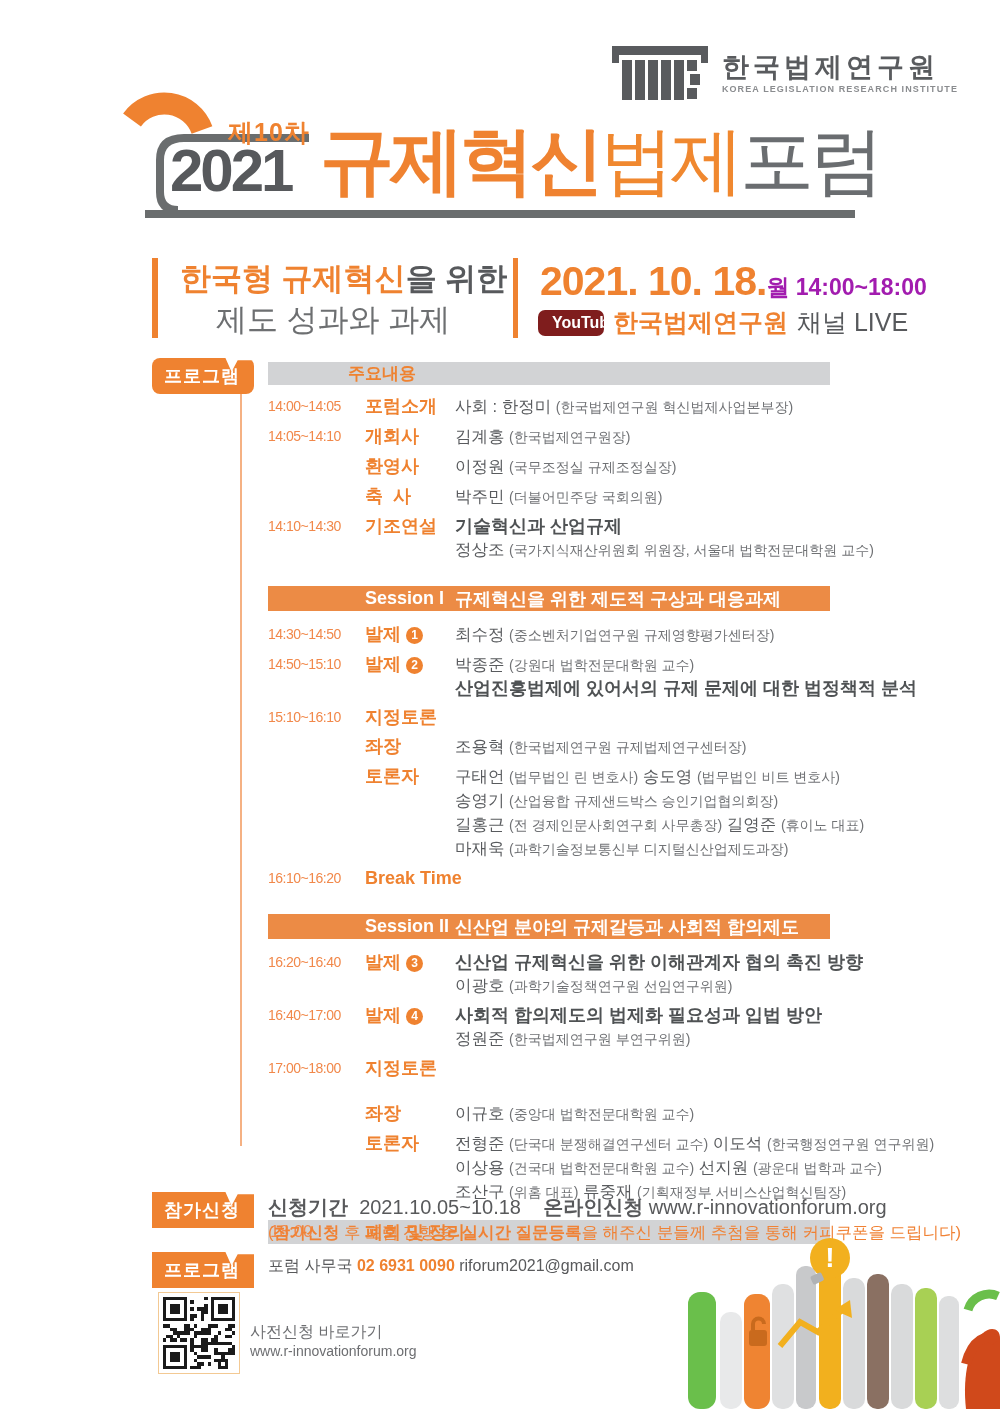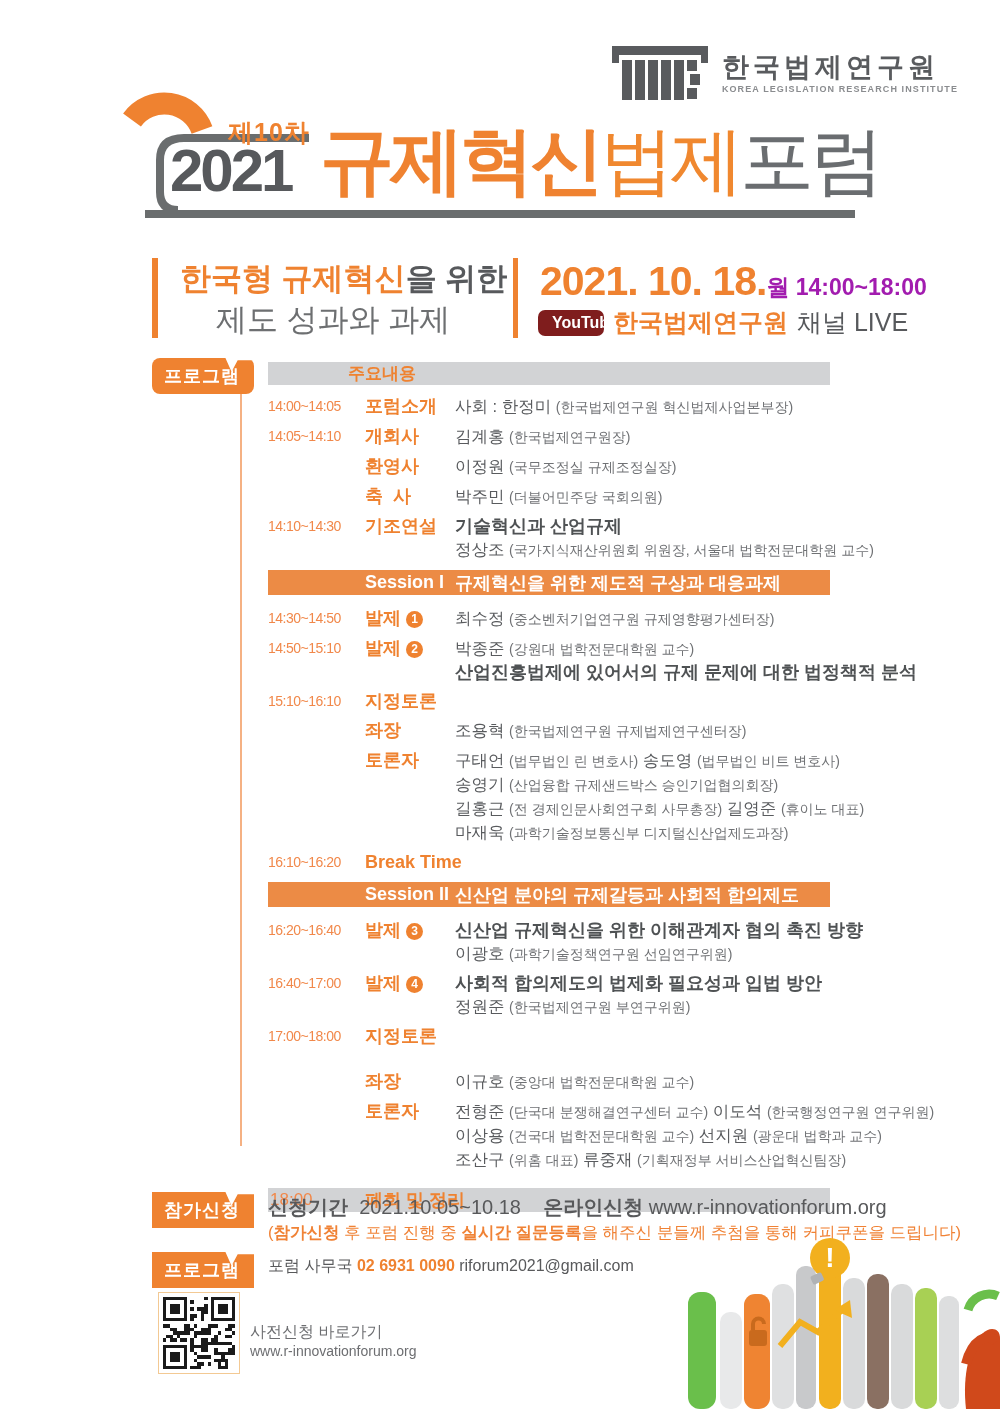--- a/index.html
+++ b/index.html
@@ -50,21 +50,21 @@
   .prog-header{height:23px;background:#d2d3d5;display:flex;align-items:center;padding-left:80px;font-size:17px;font-weight:700;color:#ef8230;margin-bottom:10px;}
   .prog-row{display:flex;margin-bottom:6px;}
   .col-time{flex:0 0 97px;font-size:14px;color:#f1884a;letter-spacing:-0.5px;line-height:23px;white-space:pre;}
   .col-label{flex:0 0 90px;font-size:18px;font-weight:700;color:#ef8230;line-height:23px;white-space:pre;}
   .col-content{flex:1;}
   .prog-line{line-height:23px;white-space:nowrap;}
   .seg-t{font-size:18px;font-weight:700;color:#4f5254;}
   .seg-n{font-size:16.5px;color:#595b5e;}
   .seg-r{font-size:14px;color:#707275;}
   .num-badge{display:inline-flex;align-items:center;justify-content:center;width:17px;height:17px;border-radius:50%;background:#ef8230;color:#fff;font-size:12px;font-weight:700;margin-left:5px;vertical-align:1px;}
-  .session-bar{height:25px;background:#ec8b45;display:flex;align-items:center;margin:8px 0 12px 0;color:#fff;}
+  .session-bar{height:25px;background:#ec8b45;display:flex;align-items:center;margin:24px 0 12px 0;color:#fff;}
   .session-label{margin-left:97px;flex:0 0 90px;font-size:18px;font-weight:700;white-space:pre;}
   .session-title{font-size:18px;font-weight:700;}
   #prog-rows > .prog-row:nth-child(16){margin-bottom:22px;}
   .closing-bar{height:24px;background:#d2d3d5;display:flex;align-items:center;margin-top:16px;}
   .closing-time{flex:0 0 97px;font-size:17px;color:#f1884a;padding-left:2px;}
   .closing-title{font-size:18px;font-weight:700;color:#ef8230;}
 
   
   .reg-line1{position:absolute;left:268px;top:1194px;font-size:20px;color:#58595b;white-space:pre;}
   .reg-line1 .seg-b{font-weight:700;} 

